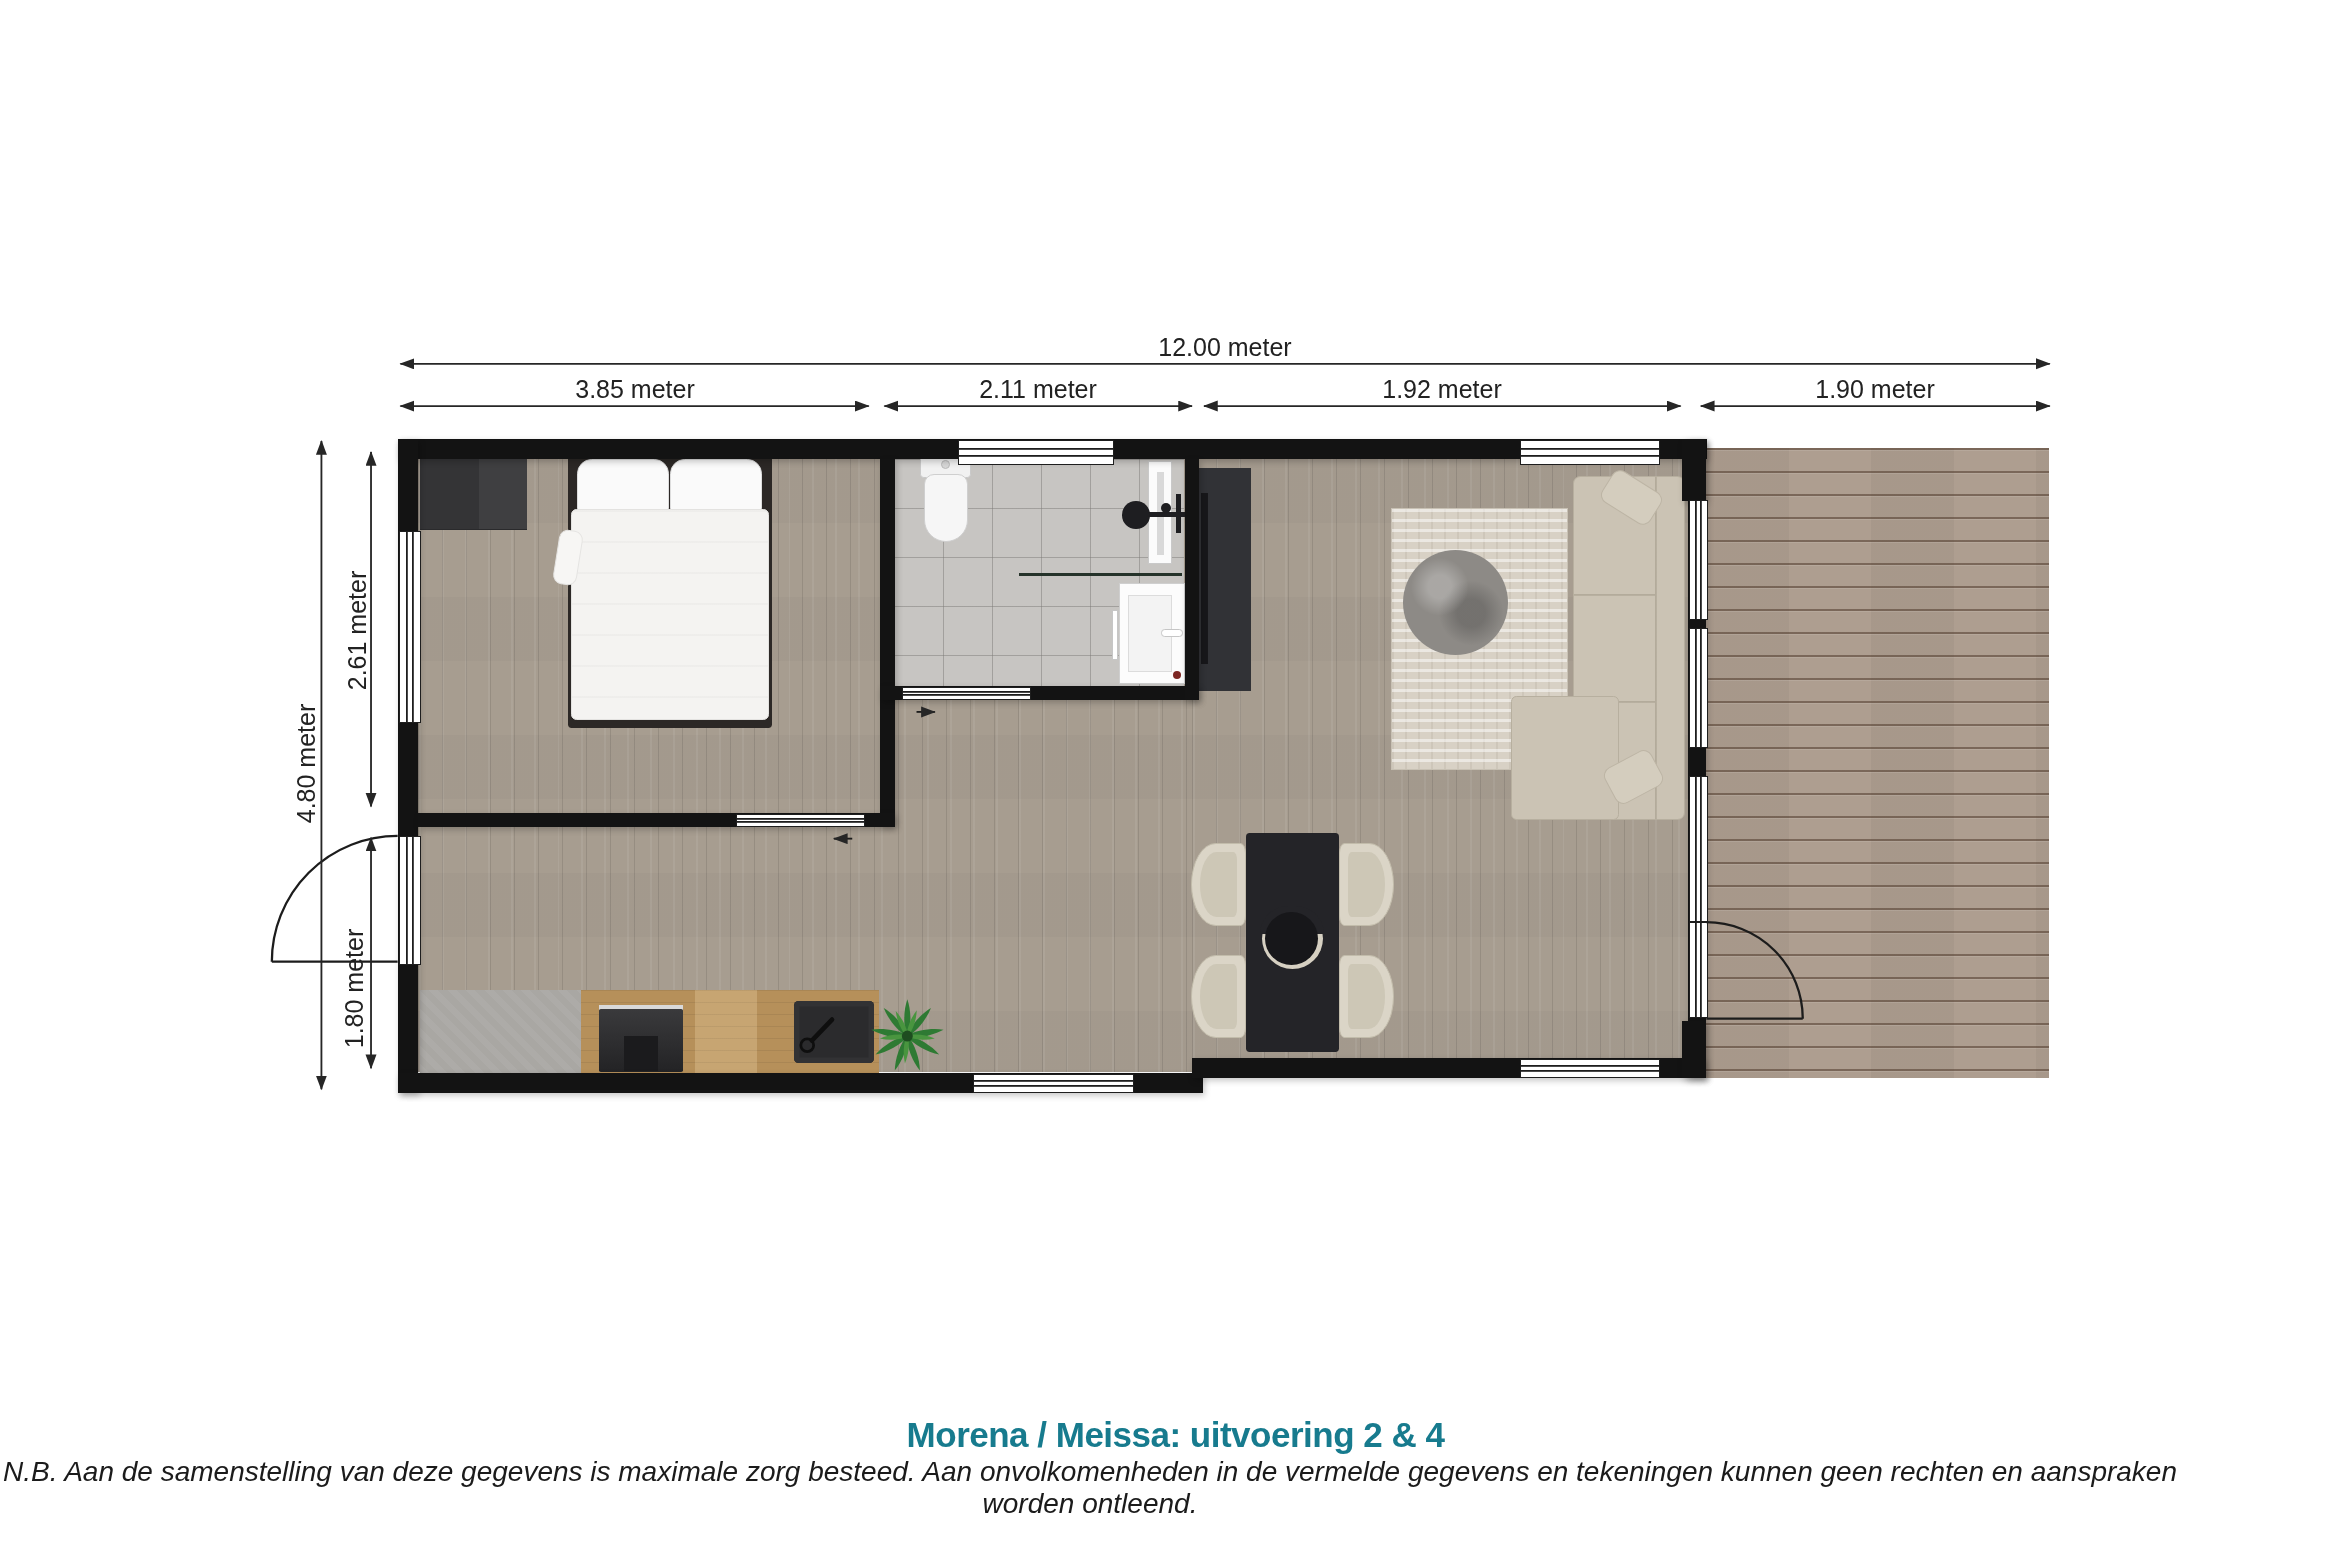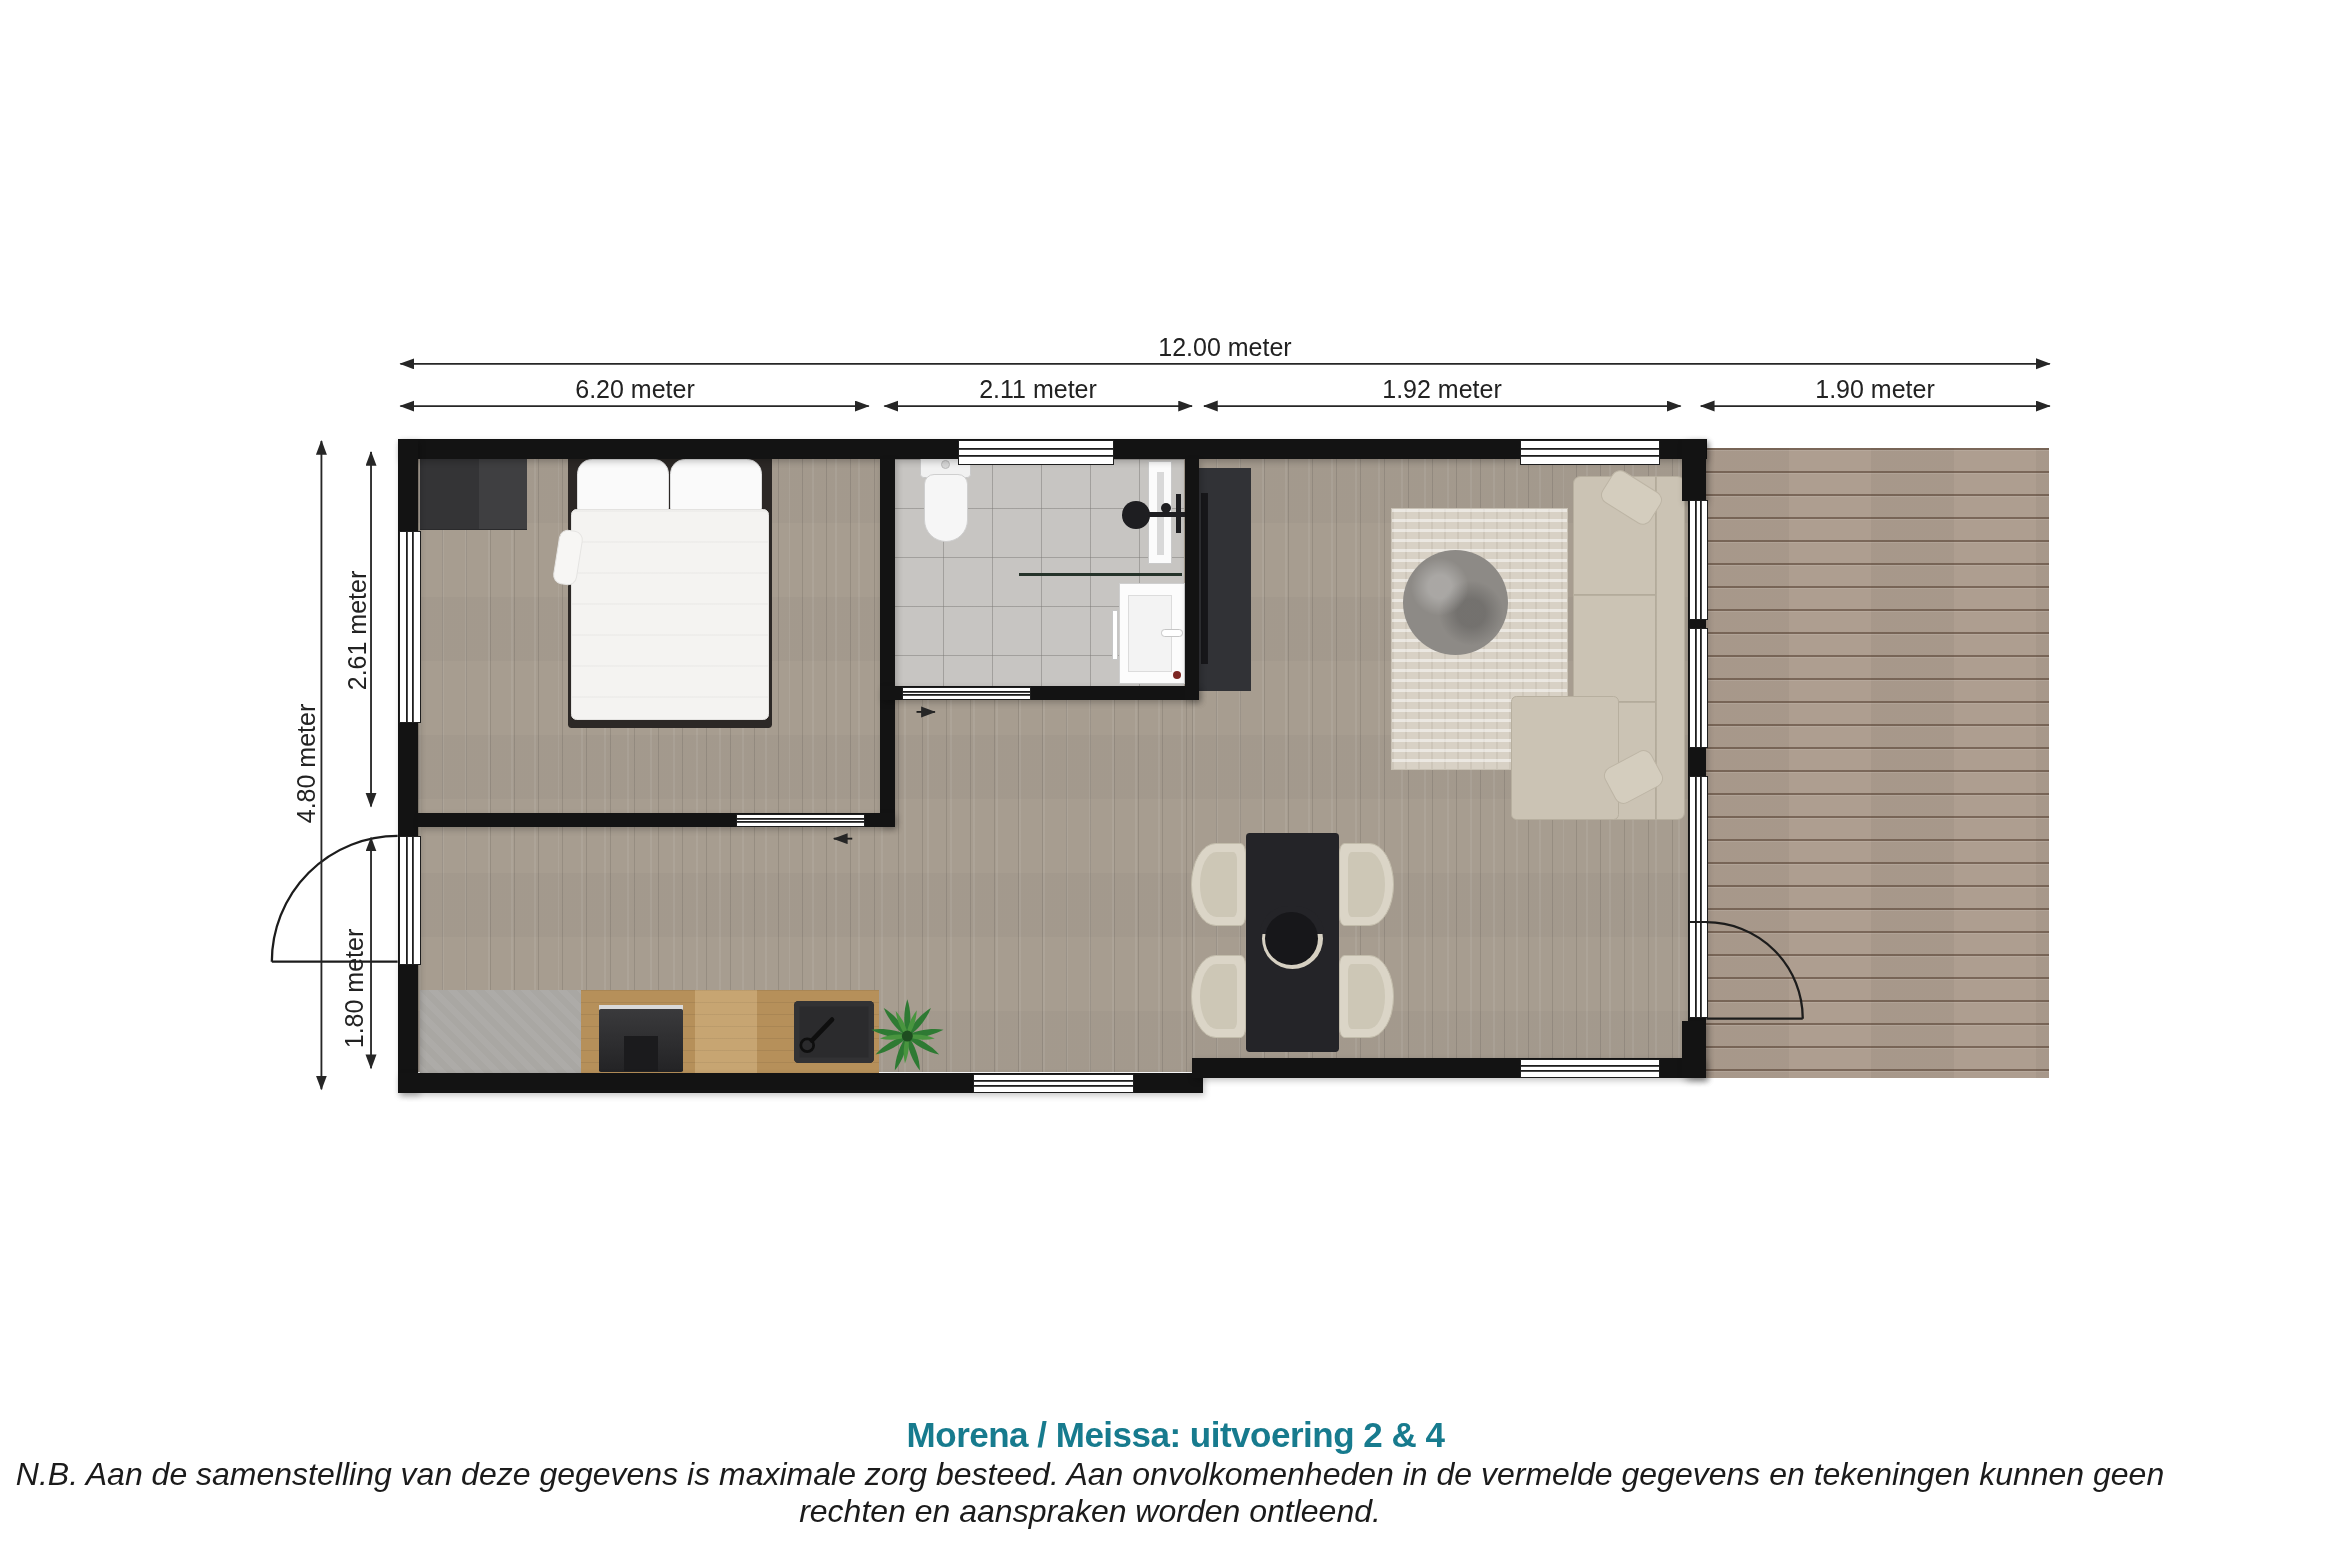--- a/index.html
+++ b/index.html
@@ -162,23 +162,23 @@
       <path d="M0,3 C4,-9 3,-20 0,-30 C-3,-20 -4,-9 0,3 Z" transform="rotate(95)"></path>
       <path d="M0,3 C4,-9 3,-20 0,-30 C-3,-20 -4,-9 0,3 Z" transform="rotate(185)"></path>
       <path d="M0,3 C4,-9 3,-20 0,-30 C-3,-20 -4,-9 0,3 Z" transform="rotate(265)"></path>
       <path d="M0,3 C4,-9 3,-20 0,-30 C-3,-20 -4,-9 0,3 Z" transform="rotate(335)"></path>
     </g>
     <circle r="6" fill="#1e4d20"></circle>
   </g>
 </svg>
 
 <div class="lbl" style="left:1133px;top:333px;width:184px;">12.00 meter</div>
-<div class="lbl" style="left:543px;top:375px;width:184px;">6.20 meter</div>
+<div class="lbl" style="left:543px;top:375px;width:184px;">3.85 meter</div>
 <div class="lbl" style="left:946px;top:375px;width:184px;">2.11 meter</div>
 <div class="lbl" style="left:1350px;top:375px;width:184px;">1.92 meter</div>
 <div class="lbl" style="left:1783px;top:375px;width:184px;">1.90 meter</div>
 <div class="lbl rot" style="left:196px;top:749px;width:220px;">4.80 meter</div>
 <div class="lbl rot" style="left:247px;top:616px;width:220px;">2.61 meter</div>
 <div class="lbl rot" style="left:244px;top:974px;width:220px;">1.80 meter</div>
 
 <div class="abs" style="left:0;top:1415px;width:2351px;text-align:center;font-size:35px;font-weight:bold;color:#177b8e;letter-spacing:-0.5px;z-index:6;">Morena / Meissa: uitvoering 2 &amp; 4</div>
-<div class="abs" style="left:0;top:1456px;width:2180px;text-align:center;font-size:32px;font-style:italic;color:#1b1b1b;z-index:6;">N.B. Aan de samenstelling van deze gegevens is maximale zorg besteed. Aan onvolkomenheden in de vermelde gegevens en tekeningen kunnen geen rechten en aanspraken worden ontleend.</div>
+<div class="abs" style="left:0;top:1456px;width:2180px;text-align:center;font-size:28px;font-style:italic;color:#1b1b1b;z-index:6;">N.B. Aan de samenstelling van deze gegevens is maximale zorg besteed. Aan onvolkomenheden in de vermelde gegevens en tekeningen kunnen geen rechten en aanspraken worden ontleend.</div>
 
 
 </body></html>

